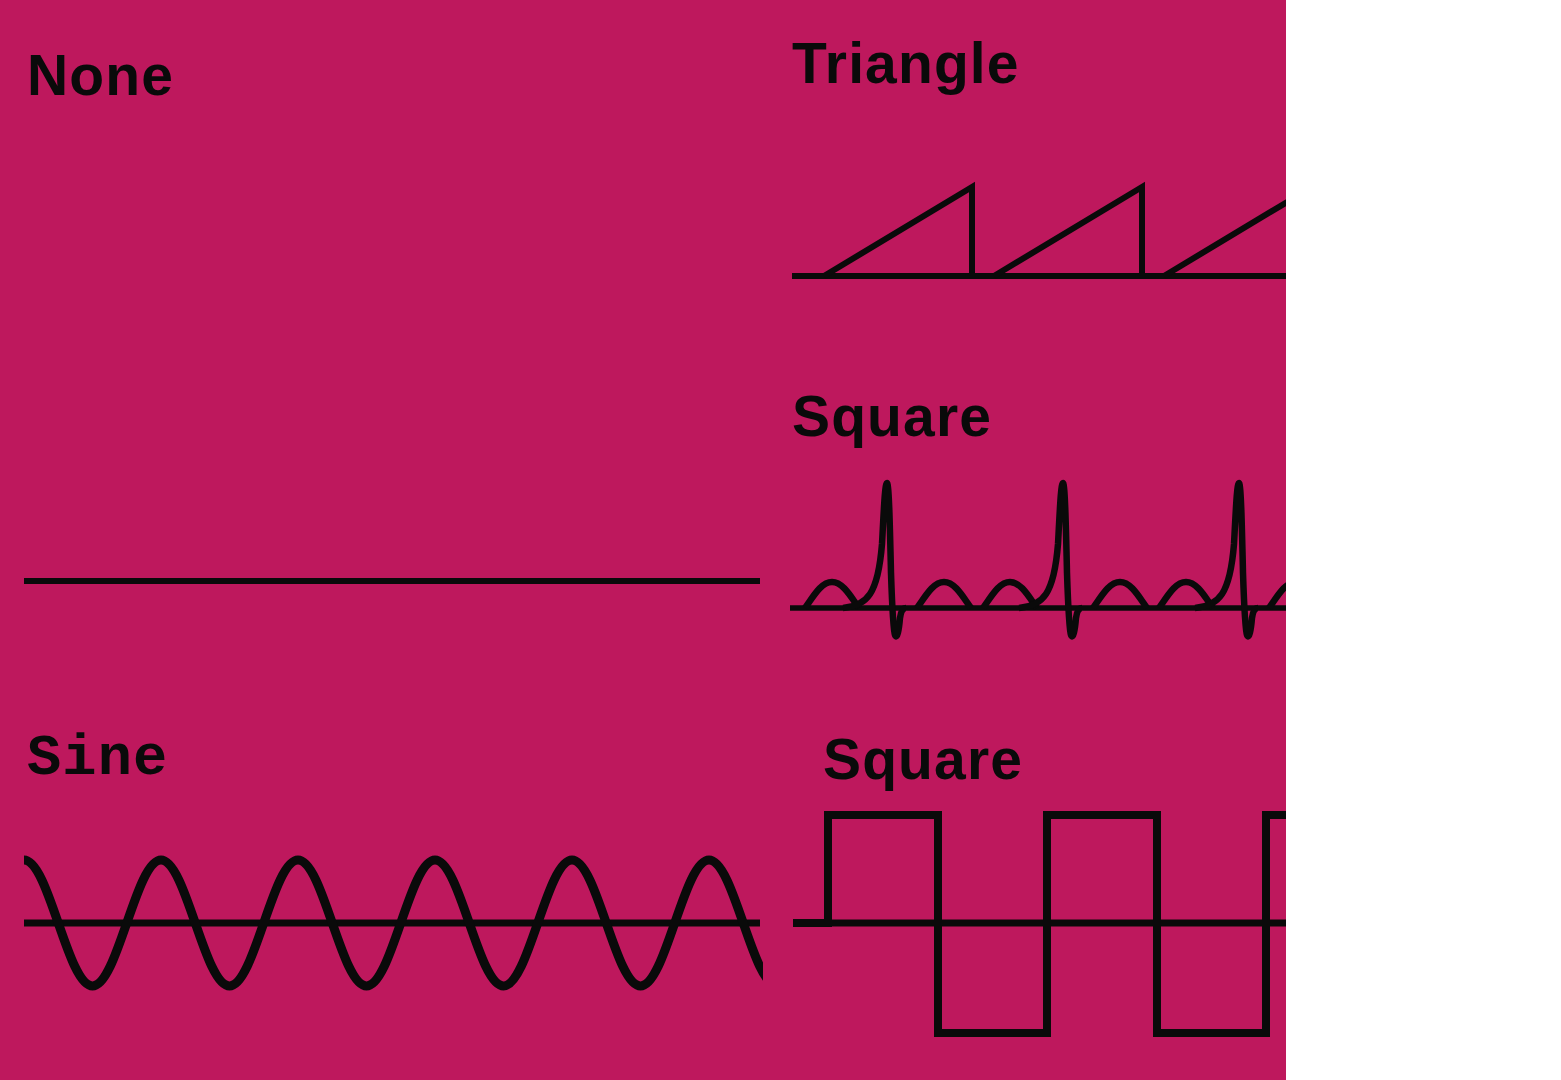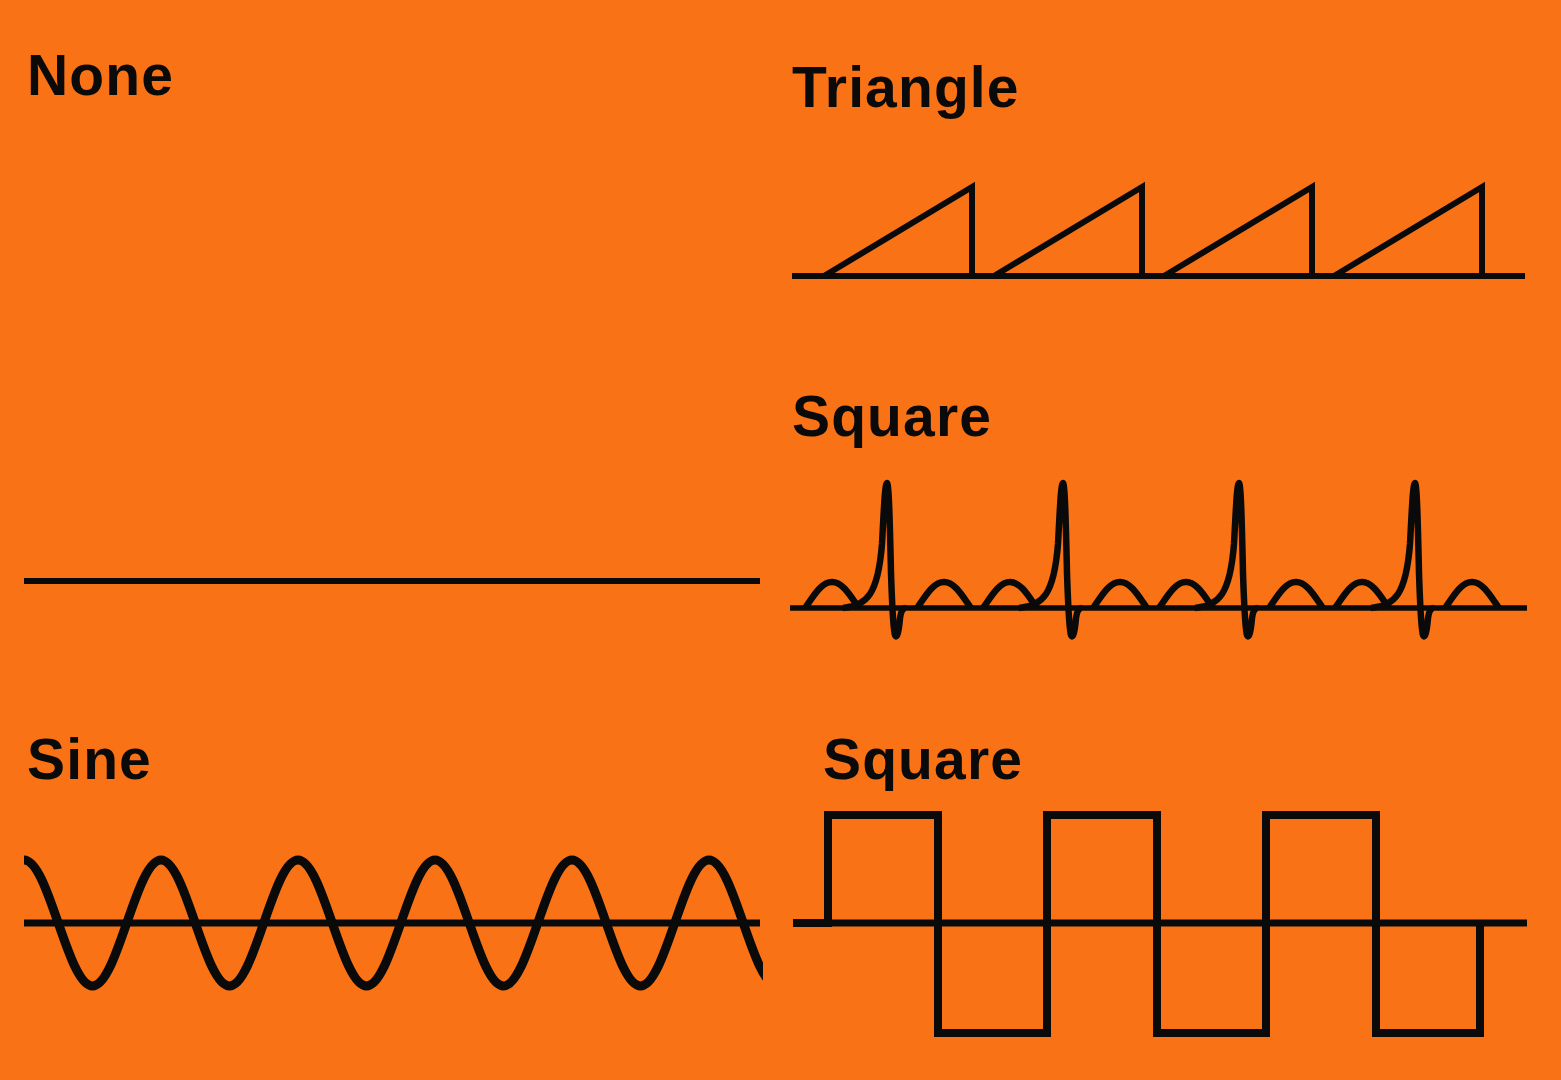--- a/index.html
+++ b/index.html
@@ -1,19 +1,19 @@
 <!DOCTYPE html>
 <html><head>
 <meta charset="utf-8">
 <style>
   html,body{margin:0;padding:0;background:#ffffff;}
   .canvas{
     position:relative;
-    width:1561px;height:1080px;
-    background:#f97316;
+    width:1286px;height:1080px;
+    background:#be185d;
     font-family:"Liberation Sans", sans-serif;
     overflow:hidden;
   }
   .wave-label{
     position:absolute;
     font-size:57px;
     font-weight:700;
     letter-spacing:0.02em;
     line-height:1.1;
     color:#0a0a0a;
@@ -22,21 +22,21 @@
   .wave-svg{position:absolute;display:block;}
   .stroke{fill:none;stroke:#0a0a0a;}
 </style>
 </head>
 <body>
 
 <div class="canvas">
 
   <div class="wave-label" style="left:27px;top:44px;">None</div>
 
-  <div class="wave-label" style="left:792px;top:56px;">Triangle</div>
+  <div class="wave-label" style="left:792px;top:32px;">Triangle</div>
 
   <svg class="wave-svg" style="left:790px;top:180px;" width="737" height="110" viewBox="0 0 737 110" aria-hidden="true">
     <line class="stroke" x1="2" y1="96" x2="735" y2="96" stroke-width="6"></line>
     <path class="stroke" stroke-width="6" d="M34 96 L182 7 L182 96 M204 96 L352 7 L352 96 M374 96 L522 7 L522 96 M544 96 L692 7 L692 96"></path>
   </svg>
 
 
   <svg class="wave-svg" style="left:24px;top:570px;" width="737" height="22" viewBox="0 0 737 22" aria-hidden="true">
     <line class="stroke" x1="0" y1="11" x2="736" y2="11" stroke-width="6"></line>
   </svg>
@@ -54,21 +54,21 @@
              M479 138 C487 127 495 112 506 112 C517 112 525 127 533 138
              M545 138 C553 127 561 112 572 112 C583 112 591 127 599 138
              M655 138 C663 127 671 112 682 112 C693 112 701 127 709 138"></path>
 
     <path class="stroke" stroke-width="6.5" d="M53 138 C77 136 88 124 92 74 C94 36 95 13 97 13 C99 13 100 60 101 103 C102 133 103 160 105 165 C107 170 109 160 110 148 C111 141 113 138 116 138
              M229 138 C253 136 264 124 268 74 C270 36 271 13 273 13 C275 13 276 60 277 103 C278 133 279 160 281 165 C283 170 285 160 286 148 C287 141 289 138 292 138
              M405 138 C429 136 440 124 444 74 C446 36 447 13 449 13 C451 13 452 60 453 103 C454 133 455 160 457 165 C459 170 461 160 462 148 C463 141 465 138 468 138
              M581 138 C605 136 616 124 620 74 C622 36 623 13 625 13 C627 13 628 60 629 103 C630 133 631 160 633 165 C635 170 637 160 638 148 C639 141 641 138 644 138"></path>
   </svg>
 
-  <div class="wave-label" style="left:27px;top:728px;">Sine</div>
+  <div class="wave-label" style="left:27px;top:728px;font-family:Liberation Mono, monospace;">Sine</div>
 
   <svg class="wave-svg" style="left:24px;top:830px;" width="739" height="190" viewBox="0 0 739 190" aria-hidden="true">
     <line class="stroke" x1="0" y1="93" x2="736" y2="93" stroke-width="7"></line>
     <path class="stroke" stroke-width="9" d="M0 30
              C25 30 43.5 156 68.5 156
              C93.5 156 112 30 137 30
              C162 30 180.5 156 205.5 156
              C230.5 156 249 30 274 30
              C299 30 317.5 156 342.5 156
              C367.5 156 386 30 411 30

